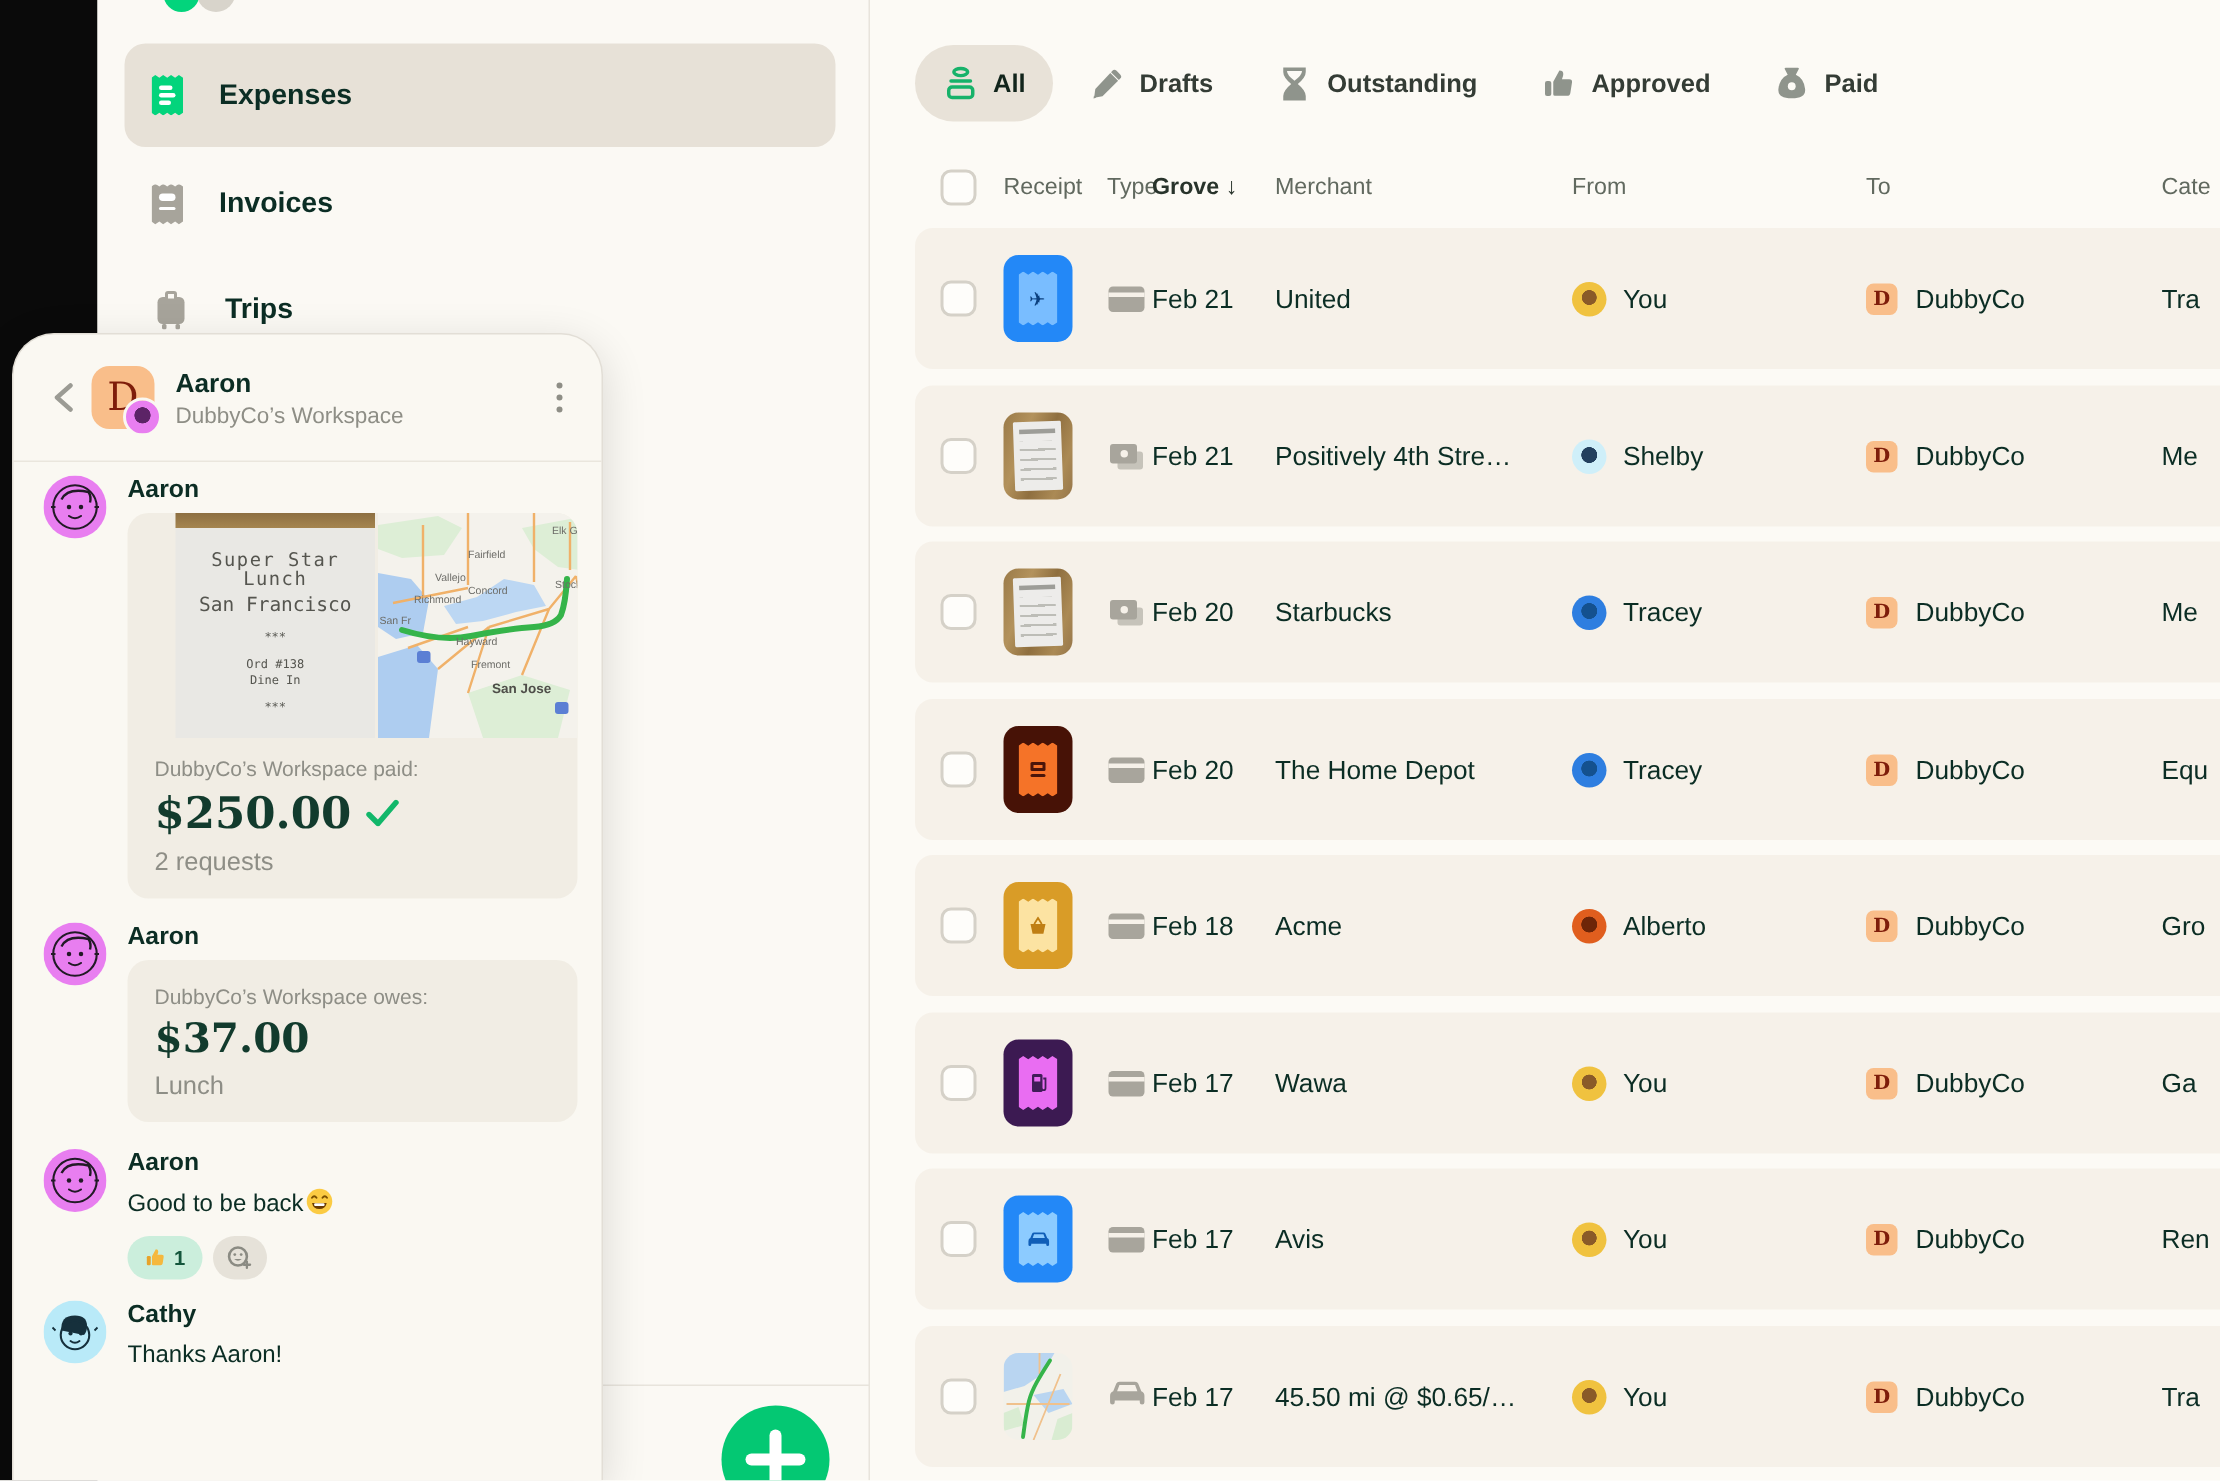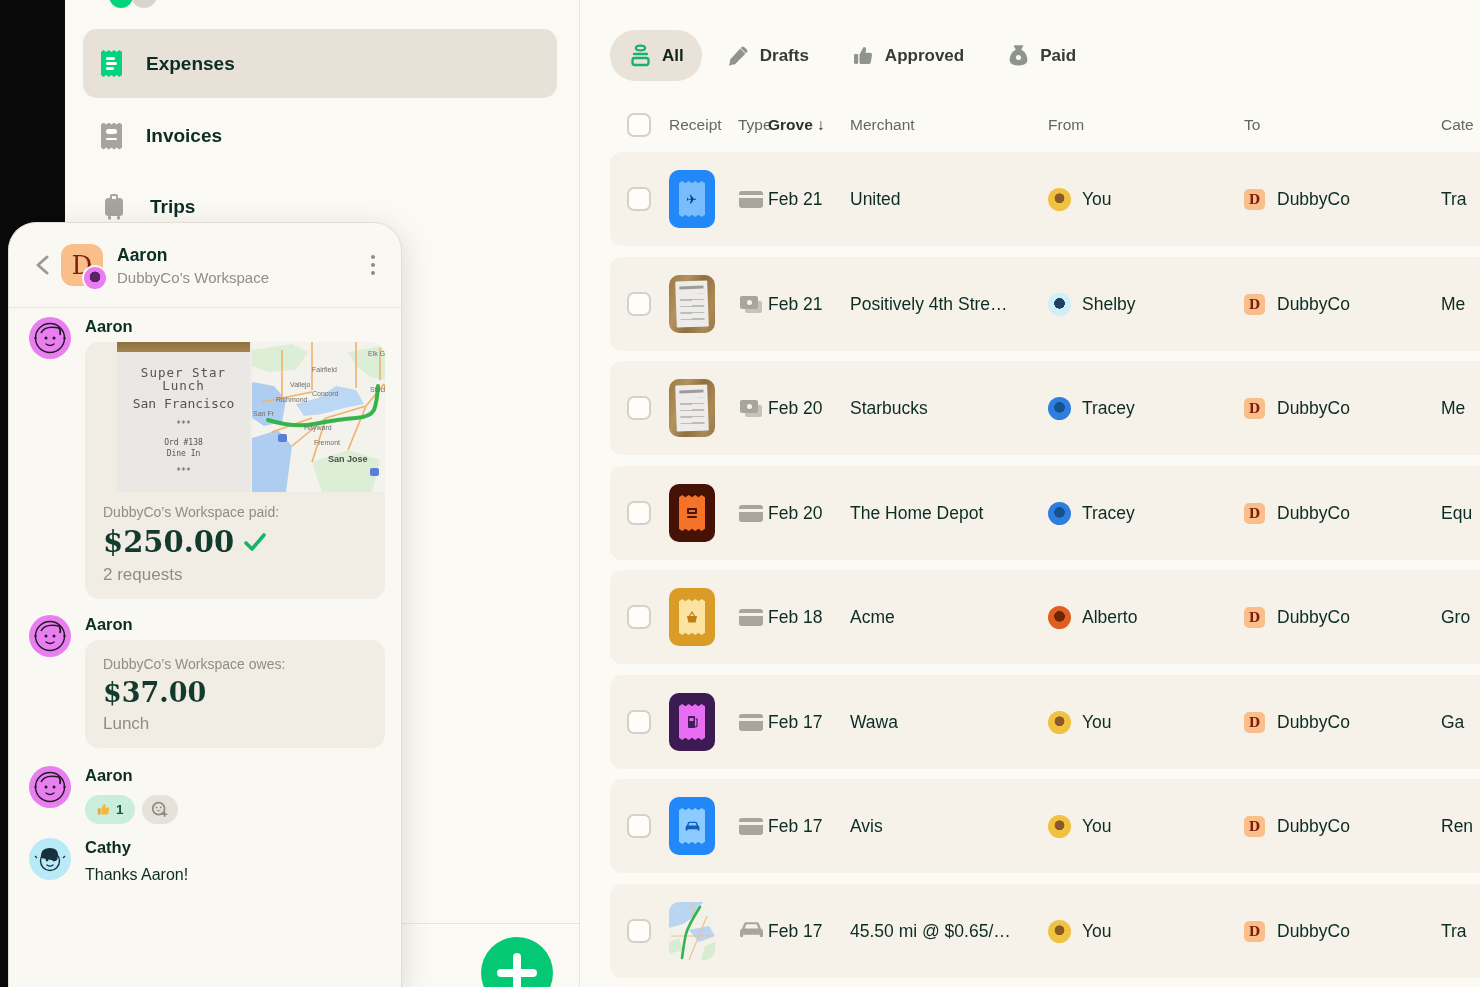--- a/index.html
+++ b/index.html
@@ -177,20 +177,29 @@
       </div>
       <div class="tab">
         <span class="gicon">
           <svg width="24" height="24" viewBox="0 0 24 24" fill="#8f948c">
               <path d="M14.2 4.6l5.2 5.2L9 20.2l-5.6 1 .8-5.8L14.2 4.6z"></path>
               <path d="M15.6 3.2q1.2-1.4 2.8 0l2.4 2.4q1.4 1.6 0 2.8l-.9.9-5.2-5.2.9-.9z"></path>
               <path d="M3 21.6l1.8-.4-1.5-1.4-.3 1.8z" transform="translate(0,0)"></path>
             </svg>
         </span>
         <span class="tl">Drafts</span>
+      </div>
+      <div class="tab">
+        <span class="gicon">
+          <svg width="22" height="24" viewBox="0 0 22 24" fill="#8f948c">
+              <path d="M3.5 1h15v3q0 3.6-5.3 8 5.3 4.4 5.3 8v3h-15v-3q0-3.6 5.3-8-5.3-4.4-5.3-8V1z"></path>
+              <path d="M6 3.4h10q0 2.8-5 6.4-5-3.6-5-6.4z" fill="#fcfaf5"></path>
+            </svg>
+        </span>
+        <span class="tl">Outstanding</span>
       </div>
       <div class="tab">
         <span class="gicon">
           <svg width="24" height="24" viewBox="0 0 24 24" fill="#8f948c">
               <path d="M8.5 10.5L12.6 3q2.6 0 2.6 2.3 0 1.4-.9 3.5h4.8q2.2 0 1.9 2.2l-1.1 7q-.3 1.9-2.2 1.9H9.6q-1.1 0-1.1-1.1v-8.3z"></path>
               <rect x="3" y="10" width="4.2" height="10" rx="1.4"></rect>
             </svg>
         </span>
         <span class="tl">Approved</span>
       </div>
@@ -599,20 +608,26 @@
               <circle cx="21" cy="21" r="21" fill="#e87ef0"></circle>
               <circle cx="21" cy="21" r="14.5" fill="none" stroke="#221a26" stroke-width="1.4"></circle>
               <path d="M12 16q4-8 18-5 2 3 1 7" fill="none" stroke="#221a26" stroke-width="1.6"></path>
               <circle cx="17" cy="21" r="1.5" fill="#221a26"></circle>
               <circle cx="25" cy="21" r="1.5" fill="#221a26"></circle>
               <path d="M17 27q4 3 8 0" fill="none" stroke="#221a26" stroke-width="1.4" stroke-linecap="round"></path>
               <path d="M5 21h3M34 21h3" stroke="#221a26" stroke-width="1.2"></path>
             </svg>
         </span>
         <div class="who">Aaron</div>
+        <p><span>Good to be back</span><span class="emoji"><svg width="18" height="18" viewBox="0 0 18 18">
+                <circle cx="9" cy="9" r="8.5" fill="#fbcb43"></circle>
+                <path d="M4 6.5q1.5-2 3 0M11 6.5q1.5-2 3 0" stroke="#7a4f00" stroke-width="1.3" fill="none" stroke-linecap="round"></path>
+                <path d="M4 10a5 5 0 009.8 0z" fill="#6b3b00"></path>
+                <rect x="5.4" y="10.2" width="7" height="1.8" rx="0.8" fill="#fff"></rect>
+              </svg></span></p>
         <div class="react-row">
           <div id="react-pill">
             <svg width="15" height="15" viewBox="0 0 24 24">
                 <path d="M8.5 10.5L12.6 3q2.6 0 2.6 2.3 0 1.4-.9 3.5h4.8q2.2 0 1.9 2.2l-1.1 7q-.3 1.9-2.2 1.9H9.6q-1.1 0-1.1-1.1v-8.3z" fill="#f5b83d"></path>
                 <rect x="3" y="10" width="4.2" height="10" rx="1.4" fill="#e8a32a"></rect>
               </svg>
             <span class="cnt">1</span>
           </div>
           <div id="react-add">
             <svg width="17" height="17" viewBox="0 0 20 20">

